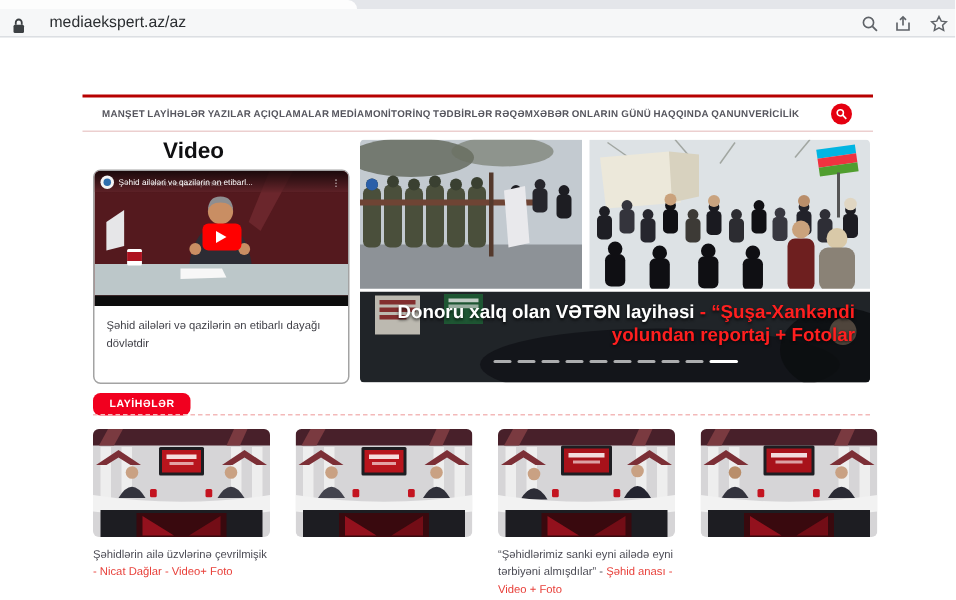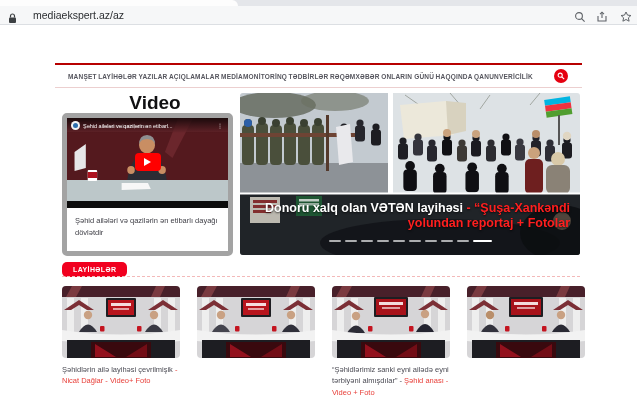--- a/index.html
+++ b/index.html
@@ -25,22 +25,22 @@
   .brand .red { color:#e31b23; }
   .site-title { position:absolute; right:12px; top:9px; font-family:"Liberation Serif", serif; font-size:17px; font-weight:bold; color:#141414; }
 
   
   .nav-bar { position:absolute; left:55px; top:63px; width:527px; height:25px; border-top:2px solid #b70000; border-bottom:1px solid #eccfcf; background:#fff; }
   .nav-items { position:absolute; left:13px; top:0; width:465px; height:22px; display:flex; align-items:center; justify-content:space-between; }
   .nav-item { font-size:6.5px; font-weight:bold; color:#56565e; letter-spacing:.2px; white-space:nowrap; cursor:pointer; }
   .search-btn { position:absolute; right:14px; top:4px; width:14px; height:14px; border-radius:50%; background:#e50010; display:flex; align-items:center; justify-content:center; cursor:pointer; }
 
   
-  .video-heading { position:absolute; left:70px; top:92px; width:170px; text-align:center; font-size:19px; font-weight:bold; color:#101012; }
-  .video-card { position:absolute; left:62px; top:113px; width:171px; height:143px; border:5px solid #a3a3a3; border-radius:5px; overflow:hidden; background:#fff; }
+  .video-heading { position:absolute; left:44px; top:92px; width:170px; text-align:center; font-size:15px; font-weight:bold; color:#101012; }
+  .video-card { position:absolute; left:62px; top:113px; width:171px; height:143px; border:1px solid #a3a3a3; border-radius:5px; overflow:hidden; background:#fff; }
   .player { position:relative; width:100%; height:90px; background:#54191e; }
   .yt-topbar { position:absolute; left:0; top:0; width:100%; height:15px; background:linear-gradient(#000000b8, #00000000); display:flex; align-items:center; gap:3px; padding:0 4px; z-index:3; }
   .yt-avatar { width:9px; height:9px; border-radius:50%; background:#f4f4f4; position:relative; flex:0 0 auto; }
   .yt-avatar::after { content:""; position:absolute; left:2px; top:2px; width:5px; height:5px; border-radius:50%; background:#2d6fae; }
   .yt-title { font-size:5.5px; color:#fff; white-space:nowrap; overflow:hidden; flex:1 1 auto; }
   .yt-actions { font-size:6px; color:#fff; flex:0 0 auto; letter-spacing:1px; }
   .scene-svg { position:absolute; left:0; top:0; width:100%; height:83px; }
   .play-btn { position:absolute; left:50%; top:44px; transform:translate(-50%,-50%); width:26px; height:18px; background:#f00; border-radius:4px; z-index:4; display:flex; align-items:center; justify-content:center; cursor:pointer; }
   .play-btn::after { content:""; border-left:7px solid #fff; border-top:4.5px solid transparent; border-bottom:4.5px solid transparent; }
   .player-bar { position:absolute; left:0; bottom:0; width:100%; height:7px; background:#0c0c0c; z-index:3; }
@@ -299,21 +299,21 @@
           <path d="M83 46 q9 -15 18 0z" fill="#3a3a44"></path>
         <path d="M0 44 q59 9 118 0 v11 q-59 7 -118 0z" fill="#f2f2f2"></path>
         <rect x="38" y="40" width="4.5" height="5.5" rx="1" fill="#c41420"></rect>
           <rect x="75" y="40" width="4.5" height="5.5" rx="1" fill="#c41420"></rect>
         <path d="M5 54 h108 v18 h-108z" fill="#1d1d22"></path>
           <path d="M29 56 h60 v16 h-60z" fill="#39090e"></path>
         <path d="M33 58 l21 13 h-21z" fill="#a31320" opacity="0.85"></path>
           <path d="M85 58 l-21 13 h21z" fill="#7e0e18" opacity="0.85"></path>
       </svg>
     </div>
-    <p class="cap"><span>Şəhidlərin ailə layihəsi çevrilmişik </span><span class="lnk">- Nicat Dağlar - Video+ Foto</span></p>
+    <p class="cap"><span>Şəhidlərin ailə üzvlərinə çevrilmişik </span><span class="lnk">- Nicat Dağlar - Video+ Foto</span></p>
   </div>
 
   <div class="card c1">
     <div class="thumb">
       <svg width="118" height="72" viewBox="0 0 118 72">
         <rect width="118" height="72" fill="#d6d5d7"></rect>
           <rect width="118" height="11" fill="#48202a"></rect>
         <path d="M10 0 l10 0 -6 11 -10 0z" fill="#7a3a40"></path>
           <path d="M94 0 l9 0 -5 11 -9 0z" fill="#7a3a40"></path>
         <g fill="#eeeeee">

